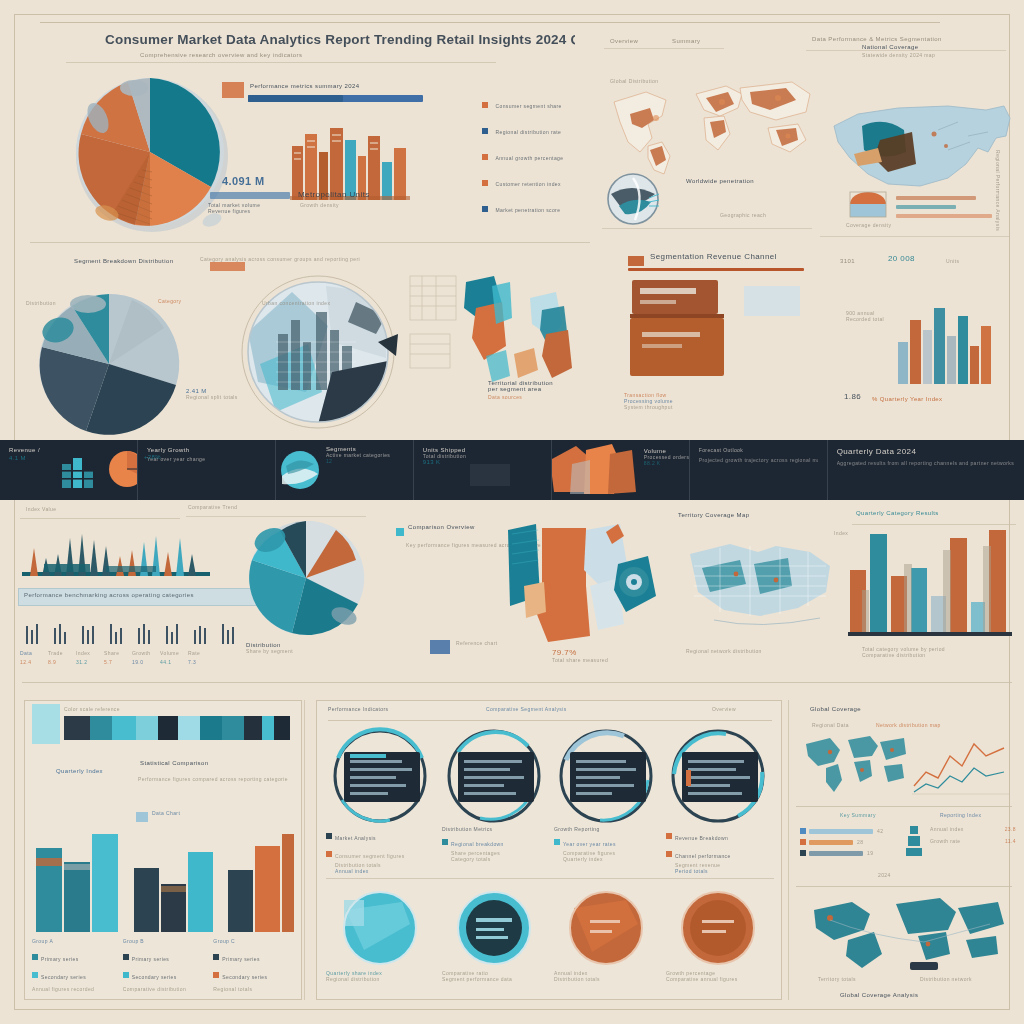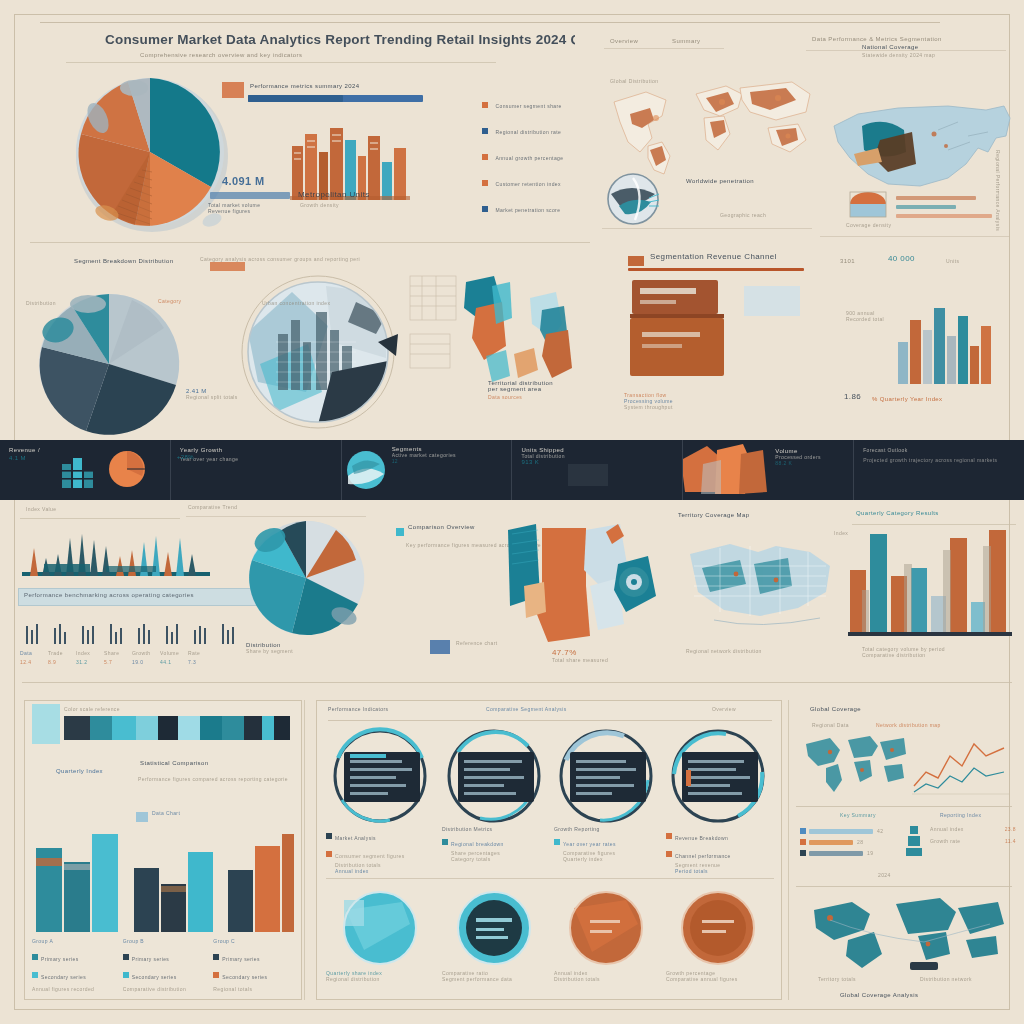--- a/index.html
+++ b/index.html
@@ -411,21 +411,21 @@
   <div class="abs" style="left:624px; top:392px; width:100px;">
     <div class="txt xs orange">Transaction flow</div>
     <div class="txt xs blue">Processing volume</div>
     <div class="txt xs muted">System throughput</div>
   </div>
 
   <div class="abs" style="left:840px; top:258px;">
     <div class="txt sm muted">3101</div>
   </div>
   <div class="abs" style="left:888px; top:254px;">
-    <div class="txt md teal">40 000</div>
+    <div class="txt md teal">20 008</div>
   </div>
   <div class="abs" style="left:946px; top:258px;">
     <div class="txt xs muted">Units</div>
   </div>
   <div class="abs" style="left:846px; top:310px; width:70px;">
     <div class="txt xs muted">900 annual</div>
     <div class="txt xs muted">Recorded total</div>
   </div>
   <div class="abs" style="left:896px; top:300px; width:104px; height:84px;">
     <svg width="104" height="84" viewBox="0 0 104 84">
@@ -516,20 +516,25 @@
         <div class="txt xs light" style="opacity:.6;">Processed orders</div>
         <div class="txt xs teal">88.2 K</div>
       </div>
     </div>
 
     <div class="cell">
       <div class="txt xs light" style="opacity:.65;">Forecast Outlook</div>
       <div class="txt xs light" style="opacity:.5; margin-top:4px;">Projected growth trajectory across regional markets</div>
     </div>
 
+    <div class="cell" style="flex:1.5;">
+      <div class="txt md light">Quarterly Data 2024</div>
+      <div class="txt xs light" style="opacity:.5; margin-top:4px;">Aggregated results from all reporting channels and partner networks</div>
+      <div class="chipbar" style="left:9px; top:32px; width:150px; background:#3a4personally;"></div>
+    </div>
   </div>
 
   <div class="abs" style="left:26px; top:506px;">
     <div class="txt xs muted">Index Value</div>
   </div>
   <div class="abs" style="left:188px; top:504px;">
     <div class="txt xs muted">Comparative Trend</div>
   </div>
   <div class="hrule" style="left:20px; top:518px; width:160px; opacity:.7;"></div>
   <div class="hrule" style="left:186px; top:516px; width:180px; opacity:.6;"></div>
@@ -684,21 +689,21 @@
       <path d="M80 10 L114 4 L122 50 L98 70 L78 50 Z" fill="#cbdde6"></path>
       <path d="M84 66 L112 58 L118 104 L92 110 Z" fill="#d6e4ea"></path>
       <path d="M112 44 L142 36 L150 76 L120 92 L108 70 Z" fill="#1b8095"></path>
       <circle cx="128" cy="62" r="15" fill="#2e8c9c"></circle>
       <circle cx="128" cy="62" r="8" fill="#cbdde6"></circle>
       <circle cx="128" cy="62" r="3" fill="#1b8095"></circle>
       <path d="M100 12 L112 4 L118 16 L106 24 Z" fill="#d4703f"></path>
     </svg>
   </div>
   <div class="abs" style="left:552px; top:648px; width:120px;">
-    <div class="txt md orange">47.7%</div>
+    <div class="txt md orange">79.7%</div>
     <div class="txt xs muted">Total share measured</div>
   </div>
 
   <div class="abs" style="left:678px; top:512px; width:166px;">
     <div class="txt sm">Territory Coverage Map</div>
   </div>
   <div class="abs" style="left:680px; top:530px; width:160px; height:110px;">
     <svg width="160" height="110" viewBox="0 0 160 110">
       <path d="M10 24 L50 14 L78 22 L96 16 L130 22 L150 36 L146 62 L118 78 L80 86 L44 80 L18 62 Z" fill="#bcd6e2" opacity=".9"></path>
       <g fill="#2e8c9c" opacity=".75">

